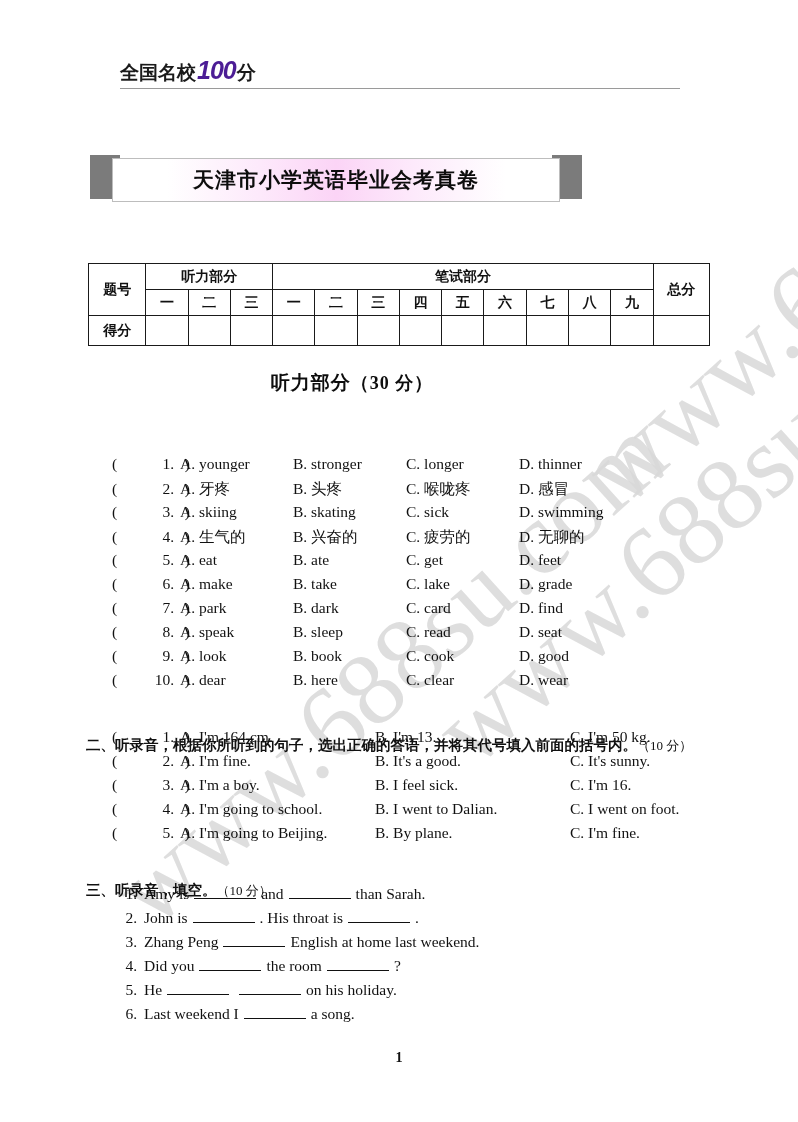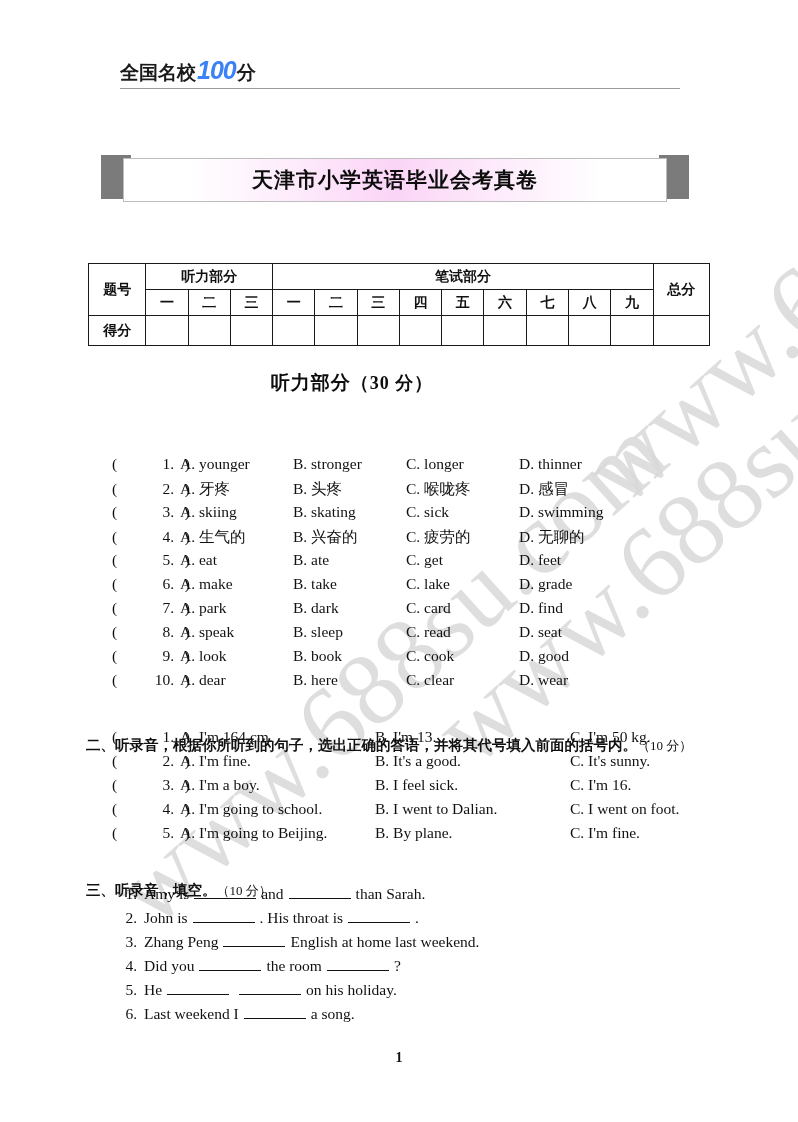--- a/index.html
+++ b/index.html
@@ -55,42 +55,42 @@
     display: inline-flex;
     align-items: baseline;
     font-family: "Liberation Sans", sans-serif;
     font-weight: bold;
     font-size: 19px;
     letter-spacing: 0px;
     color: #1a1a1a;
     line-height: 1;
   }
   .logo .num {
-    color: #3b82f6;
+    color: #4c1d95;
     font-size: 25px;
     font-style: italic;
     font-weight: bold;
     padding: 0 1px;
     letter-spacing: -1px;
   }
   .masthead-rule {
     position: absolute;
     left: 0;
     top: 30px;
     width: 560px;
     height: 0;
     border-top: 1px solid #9a9a9a;
   }
 
   
   .banner {
     position: absolute;
-    left: 101px;
+    left: 90px;
     top: 155px;
-    width: 588px;
+    width: 492px;
     height: 48px;
   }
   .banner-block {
     position: absolute;
     top: 0;
     width: 30px;
     height: 44px;
     background: #7b7b7b;
   }
   .banner-block.left  { left: 0; }

